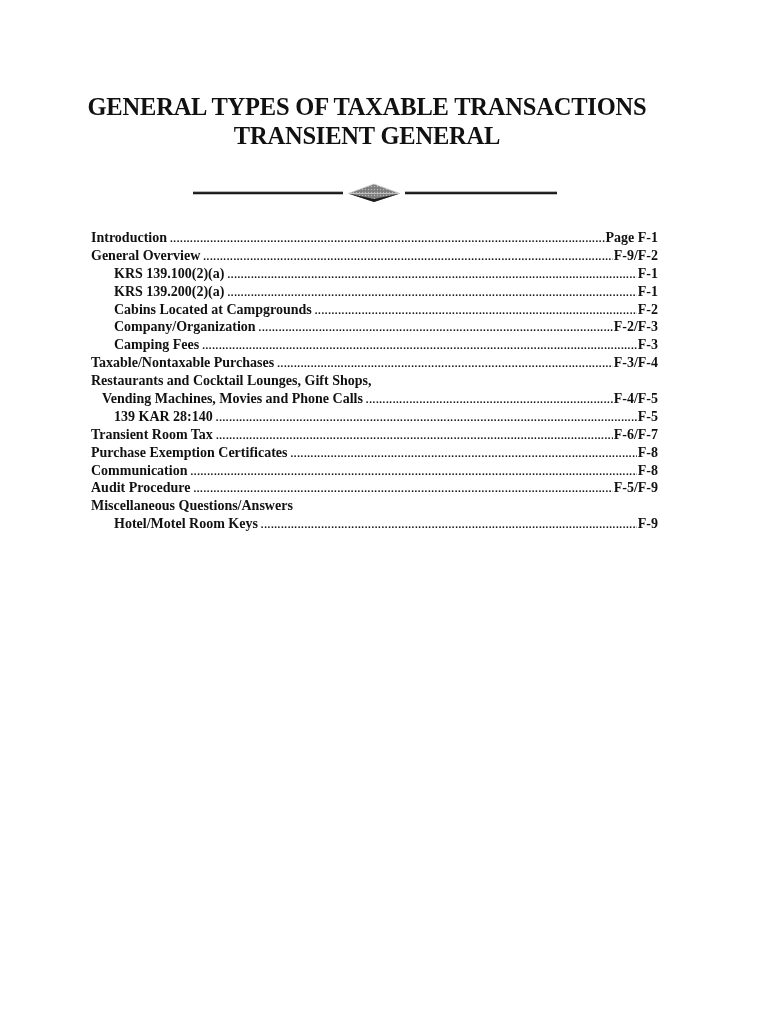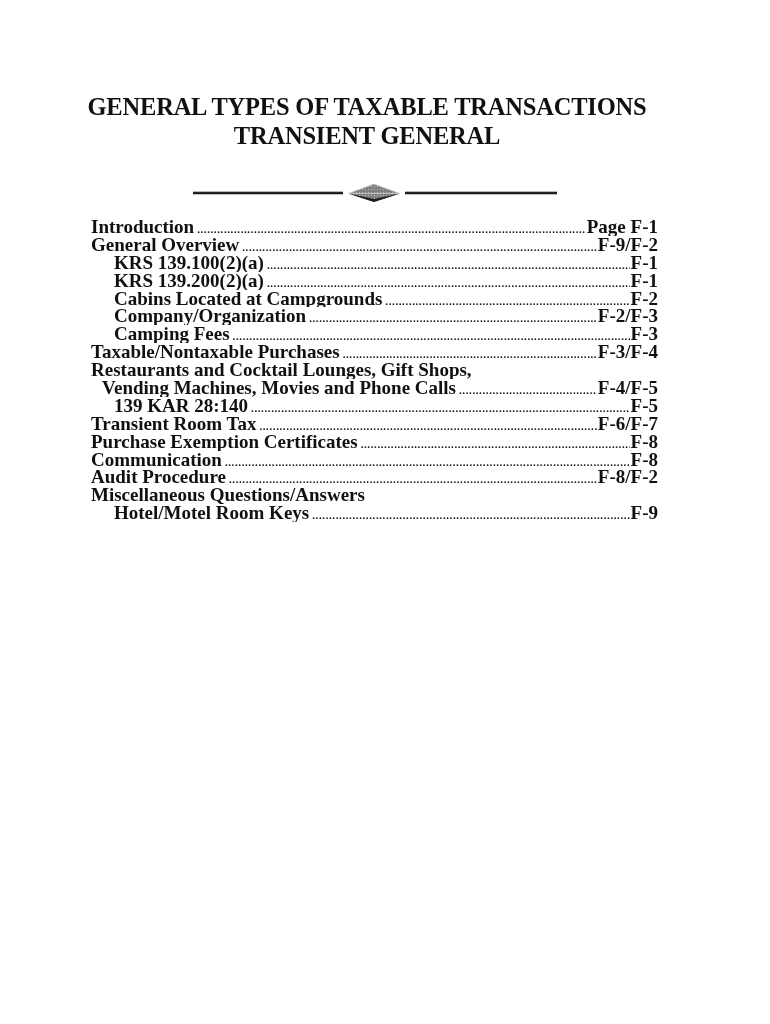--- a/index.html
+++ b/index.html
@@ -31,25 +31,25 @@
     .divider {
       position: absolute;
       top: 182px;
       left: 190px;
       width: 370px;
       height: 24px;
     }
 
     .toc {
       position: absolute;
-      top: 218px;
+      top: 229px;
       left: 91px;
       width: 567px;
       font-weight: bold;
-      font-size: 19px;
+      font-size: 14px;
       line-height: 17.9px;
     }
     .toc-row {
       display: flex;
       align-items: baseline;
       white-space: nowrap;
       overflow: hidden;
       height: 17.9px;
     }
     .toc-row.indent1 { padding-left: 23px; }
@@ -163,21 +163,21 @@
     <span class="toc-page">F-8</span>
   </div>
   <div class="toc-row">
     <span class="toc-label">Communication</span>
     <span class="toc-leader"></span>
     <span class="toc-page">F-8</span>
   </div>
   <div class="toc-row">
     <span class="toc-label">Audit Procedure</span>
     <span class="toc-leader"></span>
-    <span class="toc-page">F-8/F-2</span>
+    <span class="toc-page">F-5/F-9</span>
   </div>
   <div class="toc-row">
     <span class="toc-label">Miscellaneous Questions/Answers</span>
   </div>
   <div class="toc-row indent1">
     <span class="toc-label">Hotel/Motel Room Keys</span>
     <span class="toc-leader"></span>
     <span class="toc-page">F-9</span>
   </div>
 </div>

